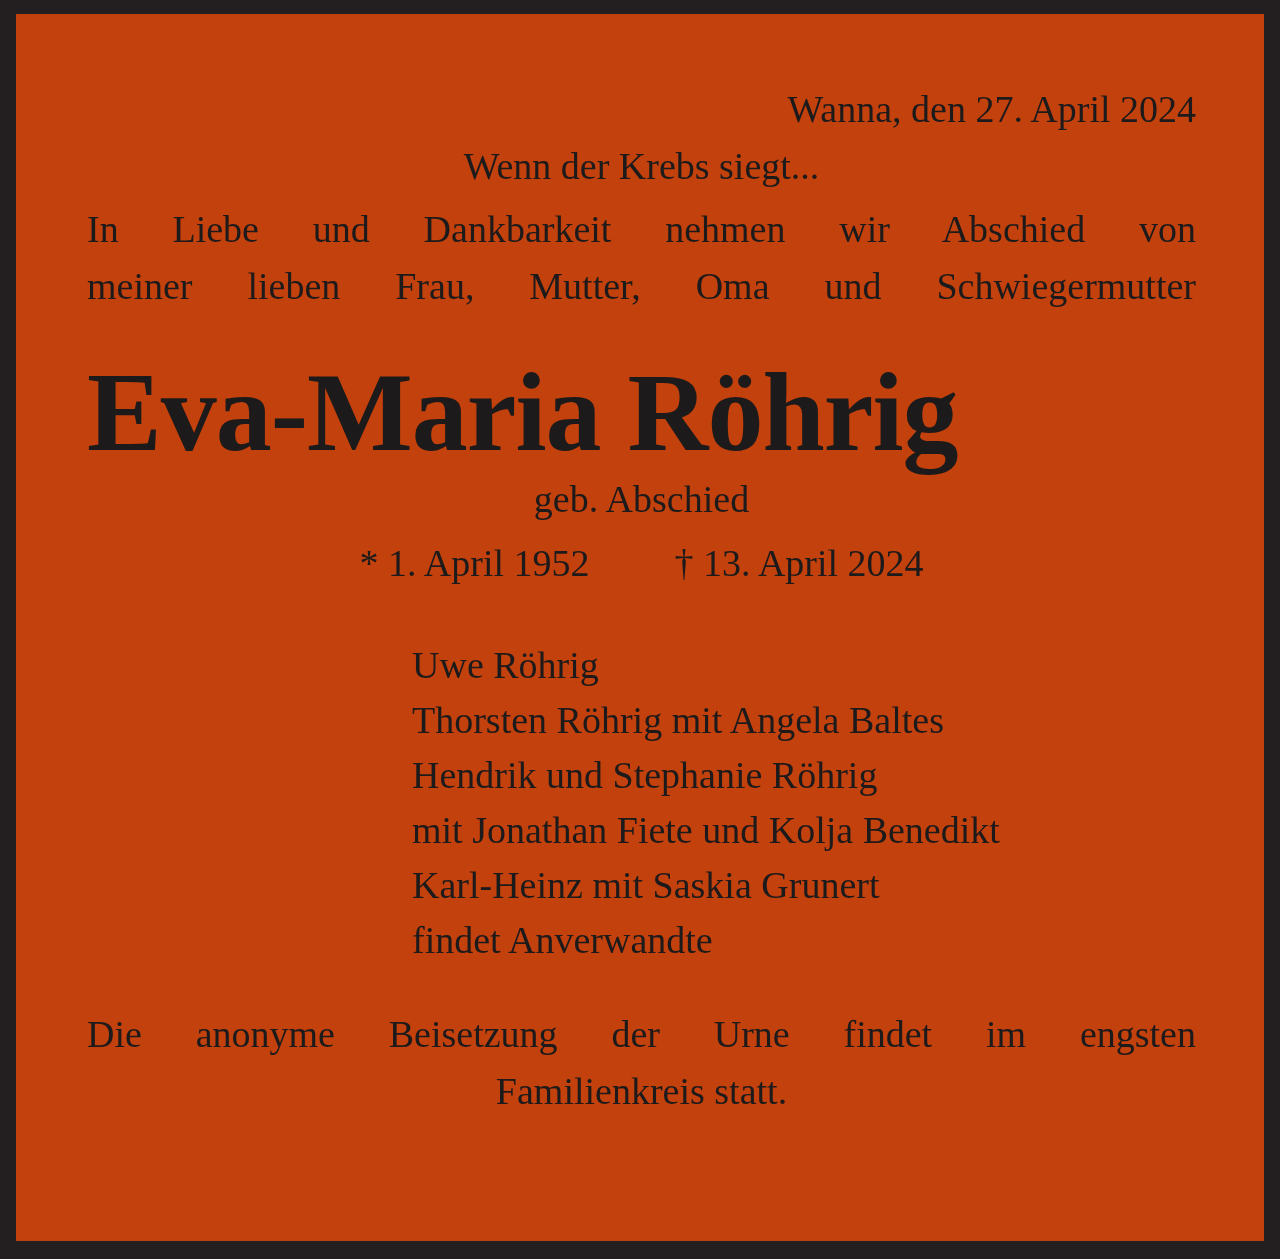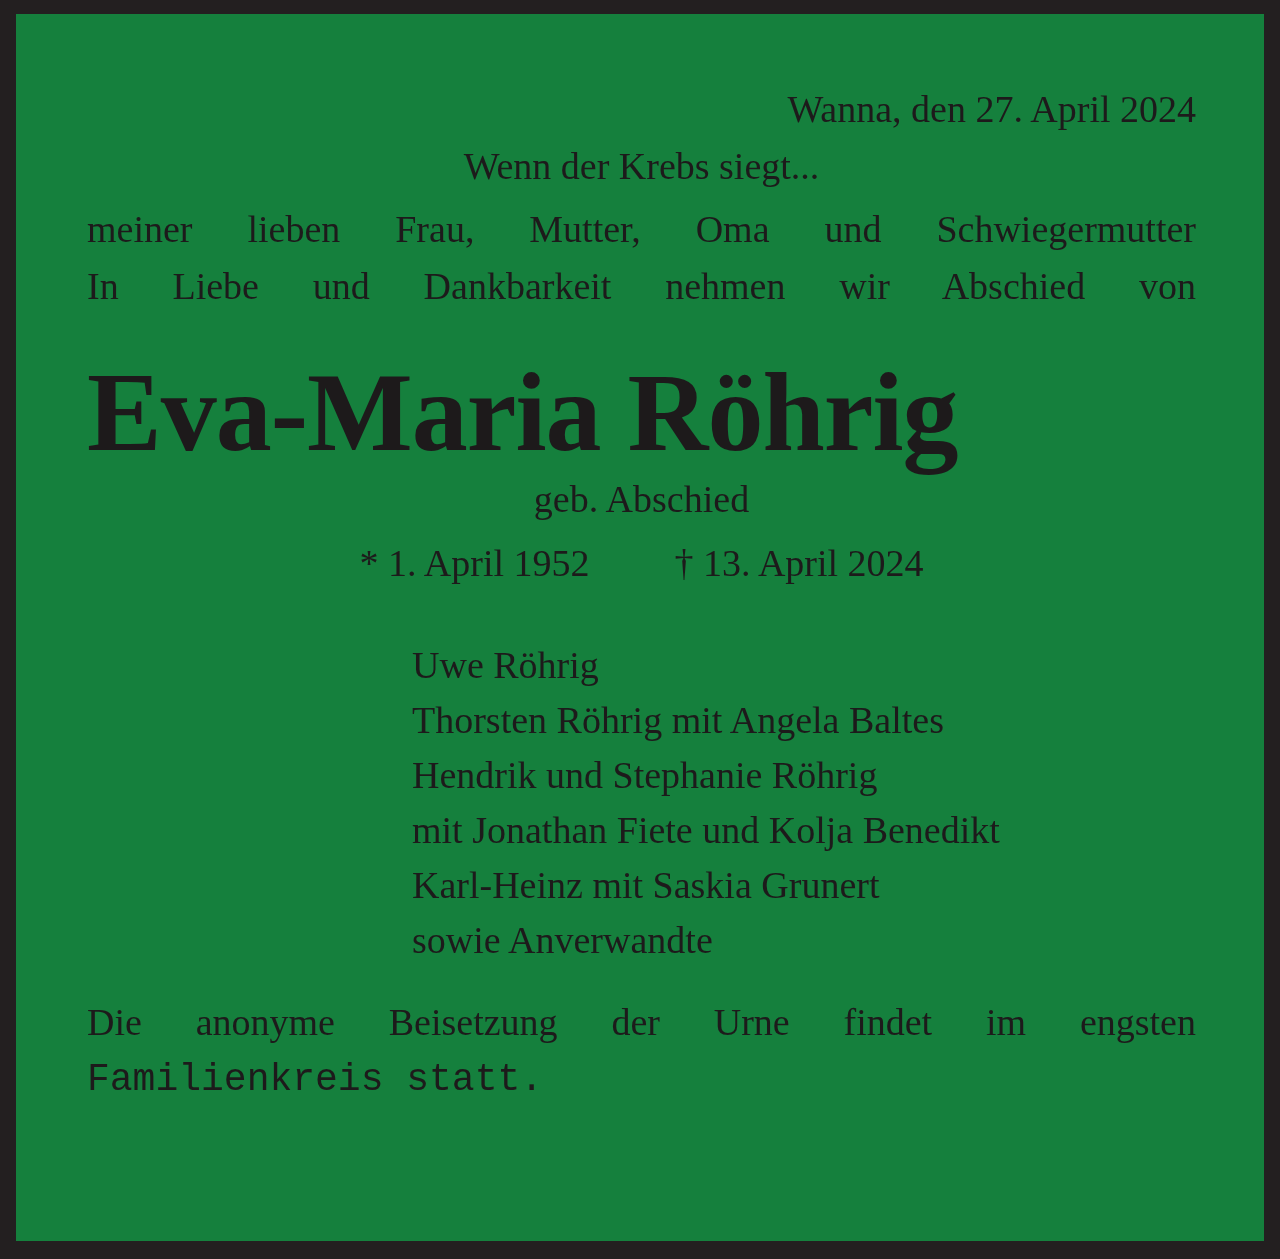--- a/index.html
+++ b/index.html
@@ -5,21 +5,21 @@
   html, body {
     margin: 0;
     padding: 0;
     background: #ffffff;
   }
   .page {
     position: relative;
     width: 1280px;
     height: 1259px;
     box-sizing: border-box;
-    background: #15803d;
+    background: #c2410c;
     border-style: solid;
     border-color: #231f20;
     border-width: 14px 16px 18px 16px;
     overflow: hidden;
     font-family: "Liberation Serif", "DejaVu Serif", serif;
     color: #1d1a1b;
   }
   .inner {
     box-sizing: border-box;
     width: 100%;
@@ -40,23 +40,22 @@
   }
   .intro {
     margin-top: 6px;
   }
   .line-justify {
     text-align: justify;
     text-align-last: justify;
     white-space: normal;
   }
   .line-left {
-    text-align: left;
+    text-align: center;
     white-space: normal;
-    font-family: Liberation Mono, monospace;
   }
   .deceased-name {
     margin-top: 38px;
     font-size: 112px;
     line-height: 118px;
     font-weight: bold;
     letter-spacing: -1px;
     white-space: nowrap;
   }
   .maiden {
@@ -72,53 +71,53 @@
     width: 85px;
   }
   .mourners {
     margin-top: 46px;
     margin-left: 325px;
     font-weight: normal;
     font-size: 38px;
     line-height: 55px;
   }
   .closing {
-    margin-top: 26px;
+    margin-top: 38px;
   }
 </style>
 </head>
 <body>
 
 <div class="page">
   <div class="inner">
 
     <div class="txt dateline">Wanna, den 27. April 2024</div>
 
     <div class="txt motto">Wenn der Krebs siegt...</div>
 
     <div class="intro">
+      <div class="txt line-justify">In Liebe und Dankbarkeit nehmen wir Abschied von</div>
       <div class="txt line-justify">meiner lieben Frau, Mutter, Oma und Schwiegermutter</div>
-      <div class="txt line-justify">In Liebe und Dankbarkeit nehmen wir Abschied von</div>
     </div>
 
     <div class="deceased-name">Eva-Maria Röhrig</div>
 
     <div class="txt maiden">geb. Abschied</div>
 
     <div class="txt dates">
       <span>* 1. April 1952</span><span class="date-gap"></span><span>† 13. April 2024</span>
     </div>
 
     <div class="mourners">
       <div class="mourner-line">Uwe Röhrig</div>
       <div class="mourner-line">Thorsten Röhrig mit Angela Baltes</div>
       <div class="mourner-line">Hendrik und Stephanie Röhrig</div>
       <div class="mourner-line">mit Jonathan Fiete und Kolja Benedikt</div>
       <div class="mourner-line">Karl-Heinz mit Saskia Grunert</div>
-      <div class="mourner-line">sowie Anverwandte</div>
+      <div class="mourner-line">findet Anverwandte</div>
     </div>
 
     <div class="closing">
       <div class="txt line-justify">Die anonyme Beisetzung der Urne findet im engsten</div>
       <div class="txt line-left">Familienkreis statt.</div>
     </div>
 
   </div>
 </div>
 

